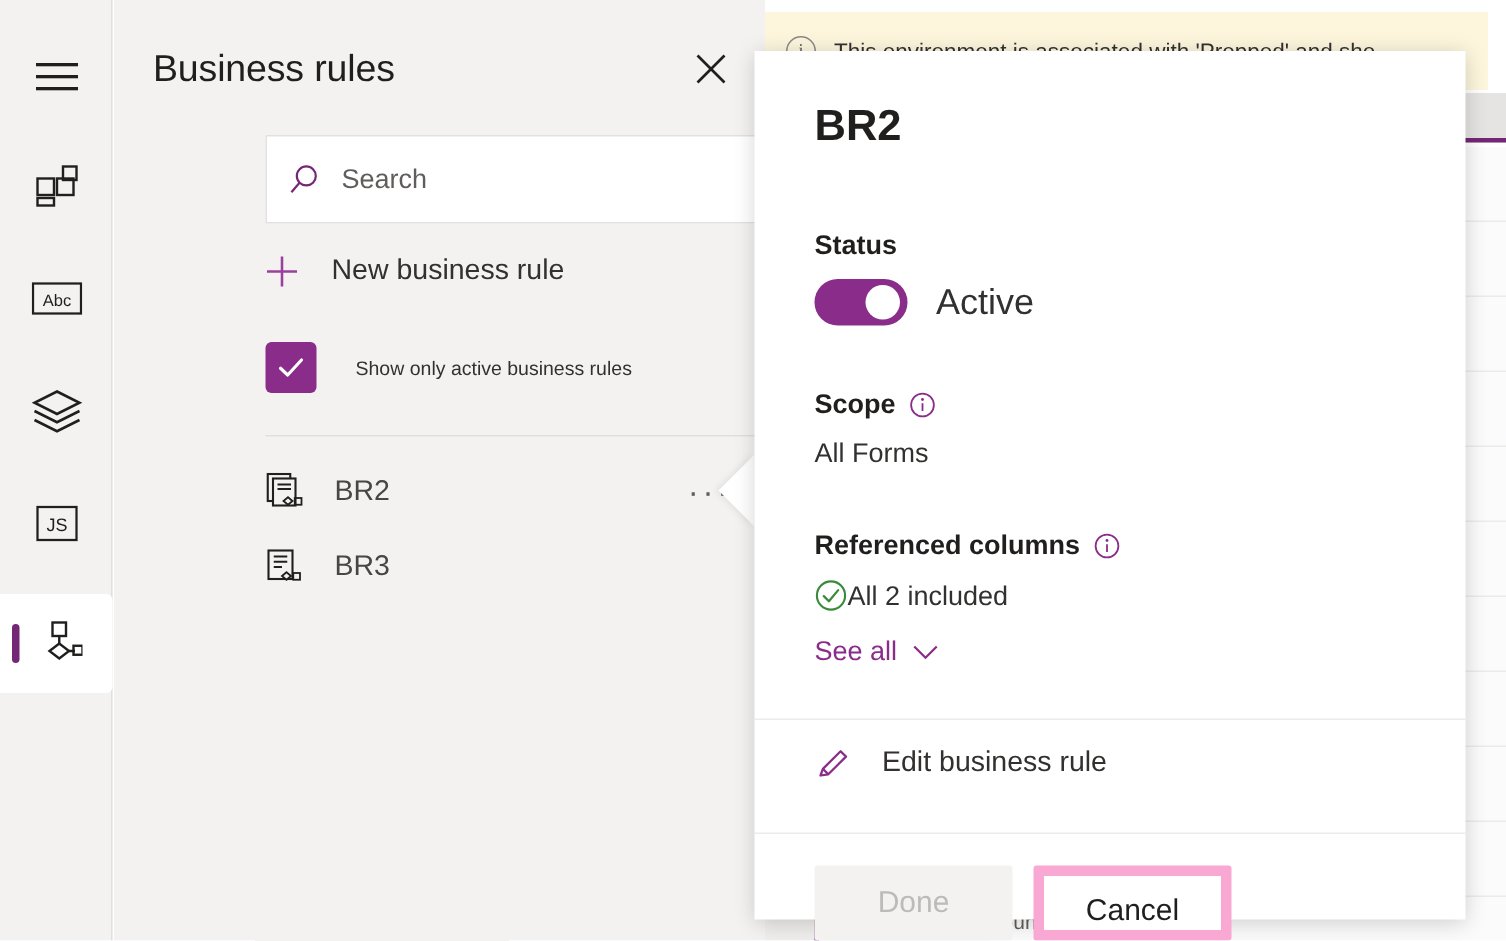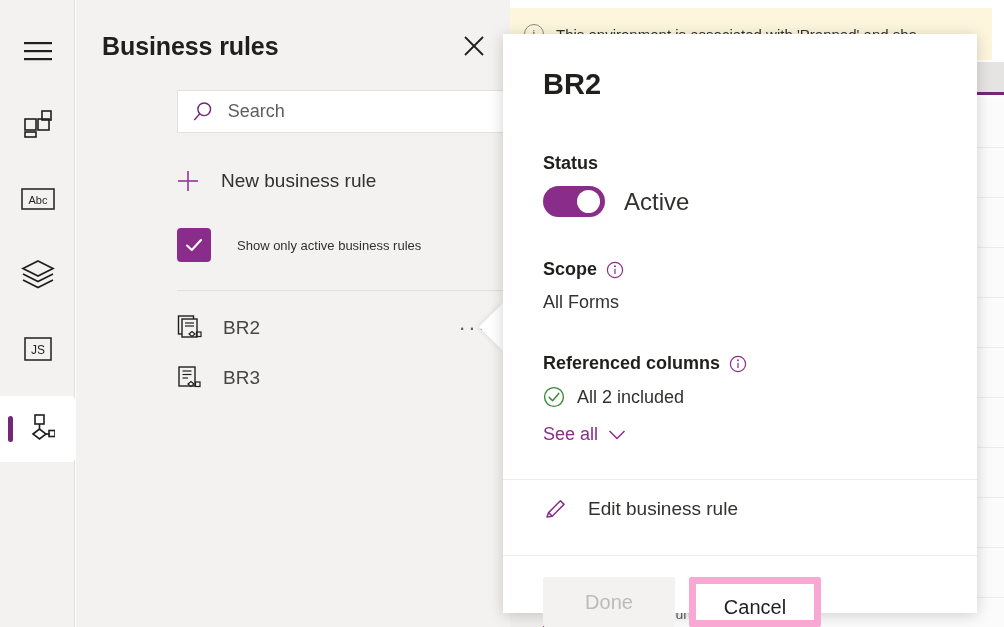--- a/index.html
+++ b/index.html
@@ -95,32 +95,32 @@
   
   .panel {
     position: absolute; left: 76px; top: 0; width: 434px; height: 627px;
     background: #f3f2f1;
   }
   .panel-header {
     position: absolute; left: 26px; top: 30px; right: 20px;
     display: flex; align-items: center; justify-content: space-between;
   }
   .panel-title {
-    font-size: 25px; font-weight: 700; color: #201f1e;
+    font-size: 25px; font-weight: 400; color: #201f1e;
     letter-spacing: -0.1px;
   }
   .close-btn {
     width: 32px; height: 32px;
     display: flex; align-items: center; justify-content: center;
     cursor: pointer; background: none; border: none; padding: 0;
   }
 
   .search-wrap {
     position: absolute; left: 101px; top: 90px;
-    width: 386px; height: 43px;
+    width: 386px; height: 59px;
     background: #ffffff;
     border: 1px solid #e3e1df;
     display: flex; align-items: center;
     padding: 0 14px;
     gap: 12px;
   }
   .search-input {
     border: none; outline: none; background: transparent;
     font-family: "Liberation Sans", sans-serif;
     font-size: 18px; color: #323130;
@@ -204,21 +204,21 @@
   .toggle-knob {
     position: absolute; top: 4px; right: 5px;
     width: 23px; height: 23px; border-radius: 50%;
     background: #ffffff;
   }
   .toggle-text { font-size: 24px; color: #323130; }
 
   .field-value { font-size: 18px; color: #323130; margin-bottom: 40px; }
 
   .included-row {
-    display: flex; align-items: center; gap: 12px;
+    display: flex; align-items: center; 
     margin-bottom: 16px;
   }
   .included-text { font-size: 18px; color: #323130; }
 
   .see-all {
     display: inline-flex; align-items: center; gap: 10px;
     color: #8a2d8a; font-size: 18px; cursor: pointer;
     margin-bottom: 40px;
   }
 

